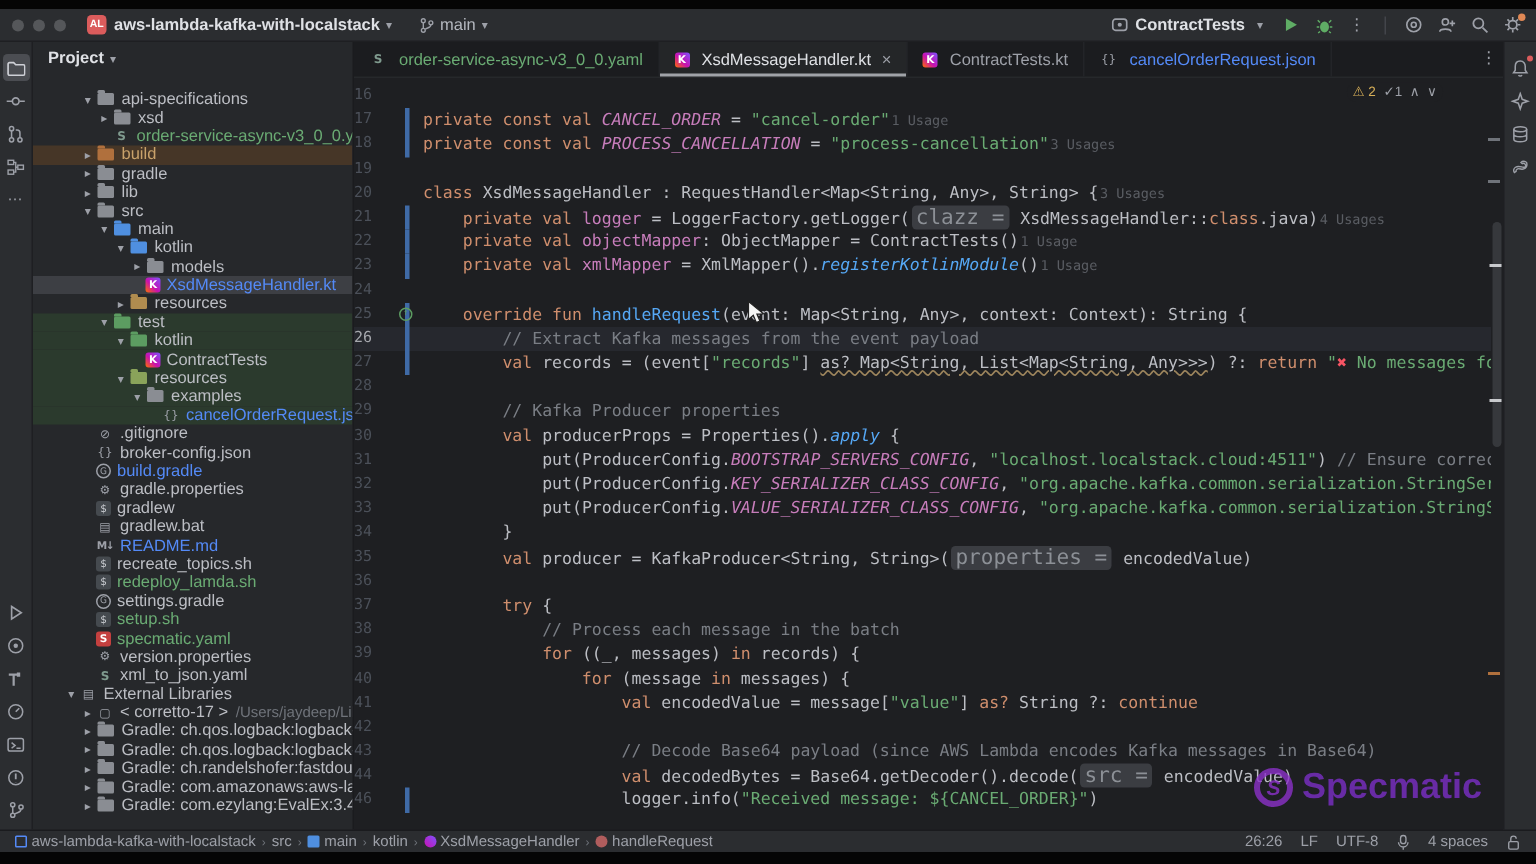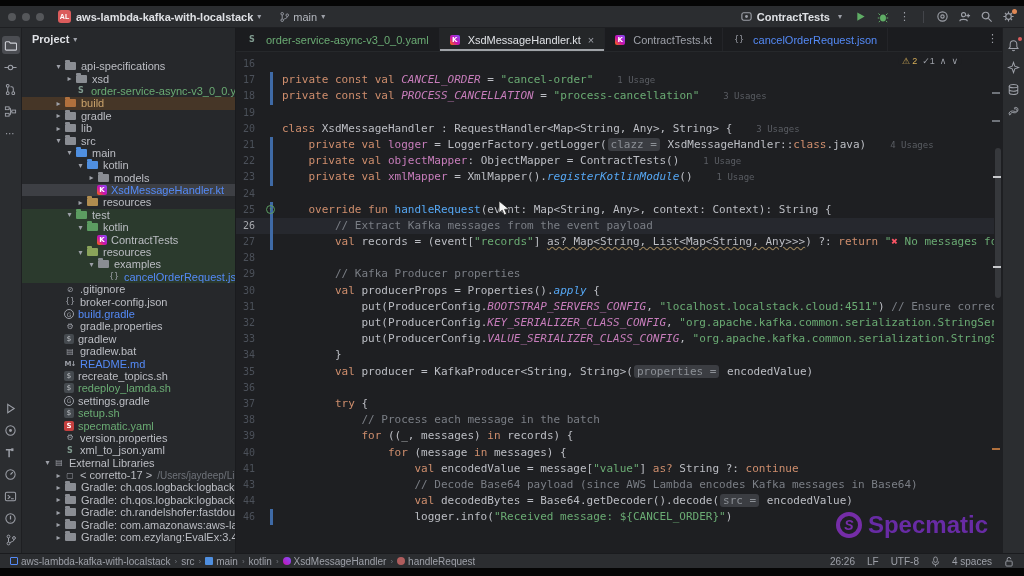--- a/index.html
+++ b/index.html
@@ -73,38 +73,38 @@
   .tab-label.blue{color:#548af7;}
   .tab-close{color:#9da0a8;font-size:11px;margin-left:2px;}
   .tabs-more{position:absolute;top:4px;right:4px;color:#9da0a8;font-size:11px;}
   .insp{position:absolute;top:27px;right:40px;display:flex;align-items:center;gap:5px;font-size:9px;color:#9da0a8;background:#1e1f22;padding:1px 4px;border-radius:6px;}
   .insp .warn{color:#d6ae58;}
   .insp .ok{color:#9da0a8;}
 
   .code{position:absolute;top:24px;left:0;right:8px;bottom:0;padding-top:4px;font-family:"DejaVu Sans Mono",monospace;font-size:11px;overflow:hidden;}
   .cl{height:16.2px;line-height:16.2px;display:flex;white-space:pre;position:relative;}
   .cl.cur{background:#26282e;}
-  .ln{width:26px;text-align:center;color:#4b5059;flex:none;font-size:10px;}
+  .ln{width:26px;text-align:left;color:#4b5059;flex:none;font-size:10px;}
   .cl.cur .ln{color:#a6a8ad;}
   .cbar{width:3px;margin-left:8px;flex:none;}
   .cbar.on{background:#3f6aa6;}
   .ct{padding-left:9px;color:#bcbec4;}
   .kw{color:#cf8e6d;}
   .pl{color:#bcbec4;}
   .prop{color:#c77dbb;}
   .const{color:#c77dbb;font-style:italic;}
   .str{color:#6aab73;}
   .stru{color:#6aab73;text-align:center;}
   .cmt{color:#7a7e85;}
   .fn{color:#56a8f5;}
   .ext{color:#56a8f5;font-style:italic;}
   .wu{color:#bcbec4;text-decoration:underline;text-decoration-style:wavy;text-decoration-color:#9c845c;}
   .xred{color:#f75464;font-weight:bold;}
-  .inlay{background:#3b3d42;color:#8c9096;border-radius:3px;padding:0 3px;font-size:11px;margin:0 1px;}
-  .usage{color:#5a5d63;font-size:9px;margin-left:24px;}
+  .inlay{background:#3b3d42;color:#8c9096;border-radius:3px;padding:0 3px;font-size:14px;margin:0 1px;}
+  .usage{color:#5a5d63;font-size:9px;margin-left:1px;}
   .gut-override{position:absolute;left:30px;top:3px;width:9px;height:9px;border:1px solid #5c9c61;border-radius:50%;color:#5c9c61;font-size:6px;display:flex;align-items:center;justify-content:center;}
 
   .vscroll{position:absolute;top:30px;right:1px;width:6px;bottom:10px;}
   .vthumb{position:absolute;top:90px;height:150px;width:6px;background:#4a4d52;border-radius:3px;opacity:.55;}
   .smark{position:absolute;right:0;width:8px;height:2px;background:#6f737a;}
   .smark.w{background:#c8cacd;}
   .watermark{position:absolute;right:14px;bottom:14px;display:flex;align-items:center;gap:6px;opacity:.8;pointer-events:none;}
   .wm-logo{width:26px;height:26px;border-radius:50%;border:4px solid #8b31c9;color:#8b31c9;display:flex;align-items:center;justify-content:center;font-weight:bold;font-size:14px;font-style:italic;}
   .wm-text{color:#7b2fc6;font-size:24px;font-weight:bold;}
   .pointer{position:absolute;left:262px;top:172px;z-index:5;}
@@ -524,20 +524,21 @@
           <div class="cl"><span class="ln">32</span><span class="cbar"></span><span class="ct" style="padding-left: 88.44px;"><span class="pl">put(ProducerConfig.</span><span class="const">KEY_SERIALIZER_CLASS_CONFIG</span><span class="pl">, </span><span class="str">"org.apache.kafka.common.serialization.StringSerializer"</span></span></div>
           <div class="cl"><span class="ln">33</span><span class="cbar"></span><span class="ct" style="padding-left: 88.44px;"><span class="pl">put(ProducerConfig.</span><span class="const">VALUE_SERIALIZER_CLASS_CONFIG</span><span class="pl">, </span><span class="str">"org.apache.kafka.common.serialization.StringSerializer"</span></span></div>
           <div class="cl"><span class="ln">34</span><span class="cbar"></span><span class="ct" style="padding-left: 61.96px;"><span class="pl">}</span></span></div>
           <div class="cl"><span class="ln">35</span><span class="cbar"></span><span class="ct" style="padding-left: 61.96px;"><span class="kw">val </span><span class="pl">producer = KafkaProducer&lt;String, String&gt;(</span><span class="inlay">properties =</span><span class="pl"> encodedValue)</span></span></div>
           <div class="cl"><span class="ln">36</span><span class="cbar"></span><span class="ct" style="padding-left: 9px;"></span></div>
           <div class="cl"><span class="ln">37</span><span class="cbar"></span><span class="ct" style="padding-left: 61.96px;"><span class="kw">try</span><span class="pl"> {</span></span></div>
           <div class="cl"><span class="ln">38</span><span class="cbar"></span><span class="ct" style="padding-left: 88.44px;"><span class="cmt">// Process each message in the batch</span></span></div>
           <div class="cl"><span class="ln">39</span><span class="cbar"></span><span class="ct" style="padding-left: 88.44px;"><span class="kw">for</span><span class="pl"> ((_, messages) </span><span class="kw">in</span><span class="pl"> records) {</span></span></div>
           <div class="cl"><span class="ln">40</span><span class="cbar"></span><span class="ct" style="padding-left: 114.92px;"><span class="kw">for</span><span class="pl"> (message </span><span class="kw">in</span><span class="pl"> messages) {</span></span></div>
           <div class="cl"><span class="ln">41</span><span class="cbar"></span><span class="ct" style="padding-left: 141.4px;"><span class="kw">val </span><span class="pl">encodedValue = message[</span><span class="str">"value"</span><span class="pl">] </span><span class="kw">as?</span><span class="pl"> String ?: </span><span class="kw">continue</span></span></div>
+          <div class="cl"><span class="ln">42</span><span class="cbar"></span><span class="ct" style="padding-left: 9px;"></span></div>
           <div class="cl"><span class="ln">43</span><span class="cbar"></span><span class="ct" style="padding-left: 141.4px;"><span class="cmt">// Decode Base64 payload (since AWS Lambda encodes Kafka messages in Base64)</span></span></div>
           <div class="cl"><span class="ln">44</span><span class="cbar"></span><span class="ct" style="padding-left: 141.4px;"><span class="kw">val </span><span class="pl">decodedBytes = Base64.getDecoder().decode(</span><span class="inlay">src =</span><span class="pl"> encodedValue)</span></span></div>
           <div class="cl"><span class="ln">46</span><span class="cbar on"></span><span class="ct" style="padding-left: 141.4px;"><span class="pl">logger.info(</span><span class="str">"Received message: ${CANCEL_ORDER}"</span><span class="pl">)</span></span></div>
         </div>
       <div class="vscroll">
         <div class="vthumb"></div>
       </div>
       <span class="smark" style="top:64px;right:2px;"></span>
       <span class="smark" style="top:92px;right:2px;"></span>
       <span class="smark w" style="top:148px;right:1px;"></span>

